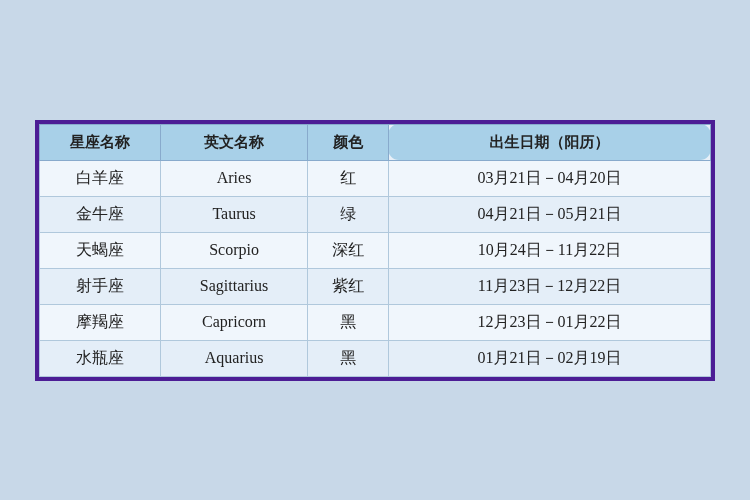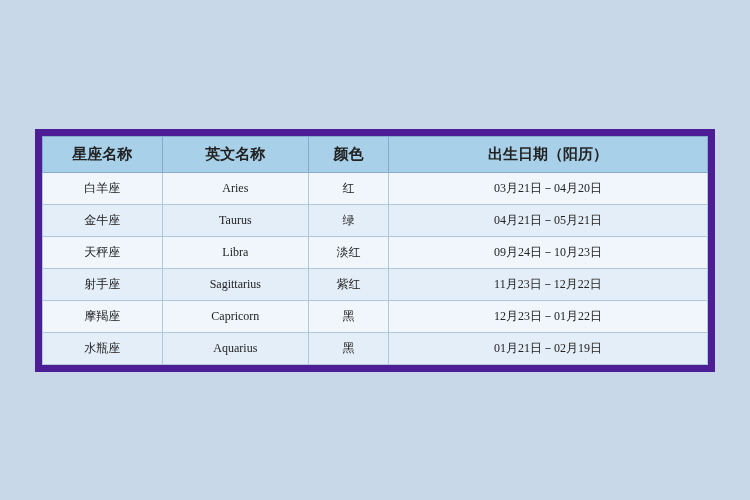--- a/index.html
+++ b/index.html
@@ -13,21 +13,21 @@
       height: 500px;
       background-color: #c8d8e8;
       display: flex;
       align-items: center;
       justify-content: center;
       font-family: "SimSun", "宋体", serif;
     }
 
     .table-container {
       background-color: #e8f0f8;
-      border: 7px solid #4c1d95;
+      border: 4px solid #4c1d95;
       width: 680px;
     }
 
     table {
       width: 100%;
       border-collapse: collapse;
     }
 
     thead tr {
       background-color: #a8d0e8;
@@ -47,28 +47,28 @@
     }
 
     tbody tr:nth-child(even) {
       background-color: #e4eef8;
     }
 
     tbody td {
       border: 1px solid #b0c8dc;
       padding: 7px 10px;
       text-align: center;
-      font-size: 12px;
+      font-size: 16px;
       color: #222;
     }
 
     .col-chinese { width: 18%; }
     .col-english { width: 22%; }
     .col-color   { width: 12%; }
-    .col-date    { width: 48%; }
+    .col-date    { width: 48%; border-radius: 11px; }
   </style>
 </head>
 <body>
 
 <div class="table-container">
   <table>
     <thead>
       <tr>
         <th class="col-chinese">星座名称</th>
         <th class="col-english">英文名称</th>
@@ -83,24 +83,24 @@
           <td>红</td>
           <td>03月21日－04月20日</td>
         </tr>
         <tr>
           <td>金牛座</td>
           <td>Taurus</td>
           <td>绿</td>
           <td>04月21日－05月21日</td>
         </tr>
         <tr>
-          <td>天秤座</td>
-          <td>Libra</td>
-          <td>淡红</td>
-          <td>09月24日－10月23日</td>
+          <td>天蝎座</td>
+          <td>Scorpio</td>
+          <td>深红</td>
+          <td>10月24日－11月22日</td>
         </tr>
         <tr>
           <td>射手座</td>
           <td>Sagittarius</td>
           <td>紫红</td>
           <td>11月23日－12月22日</td>
         </tr>
         <tr>
           <td>摩羯座</td>
           <td>Capricorn</td>

